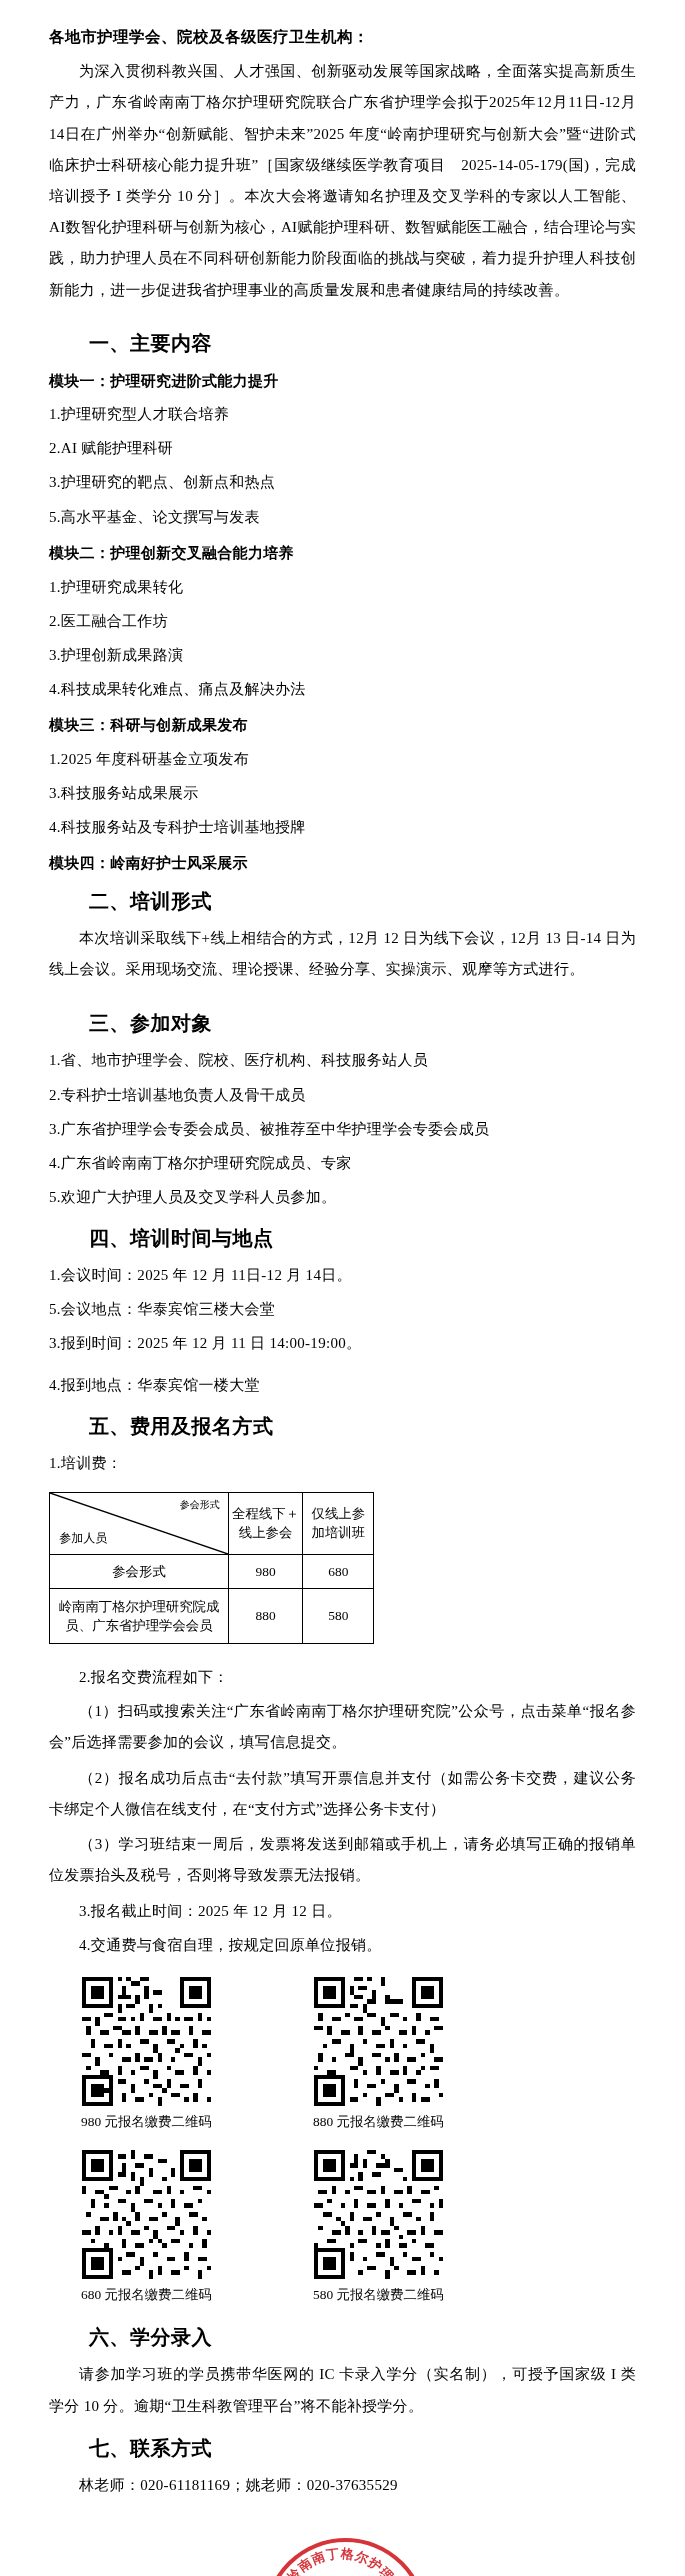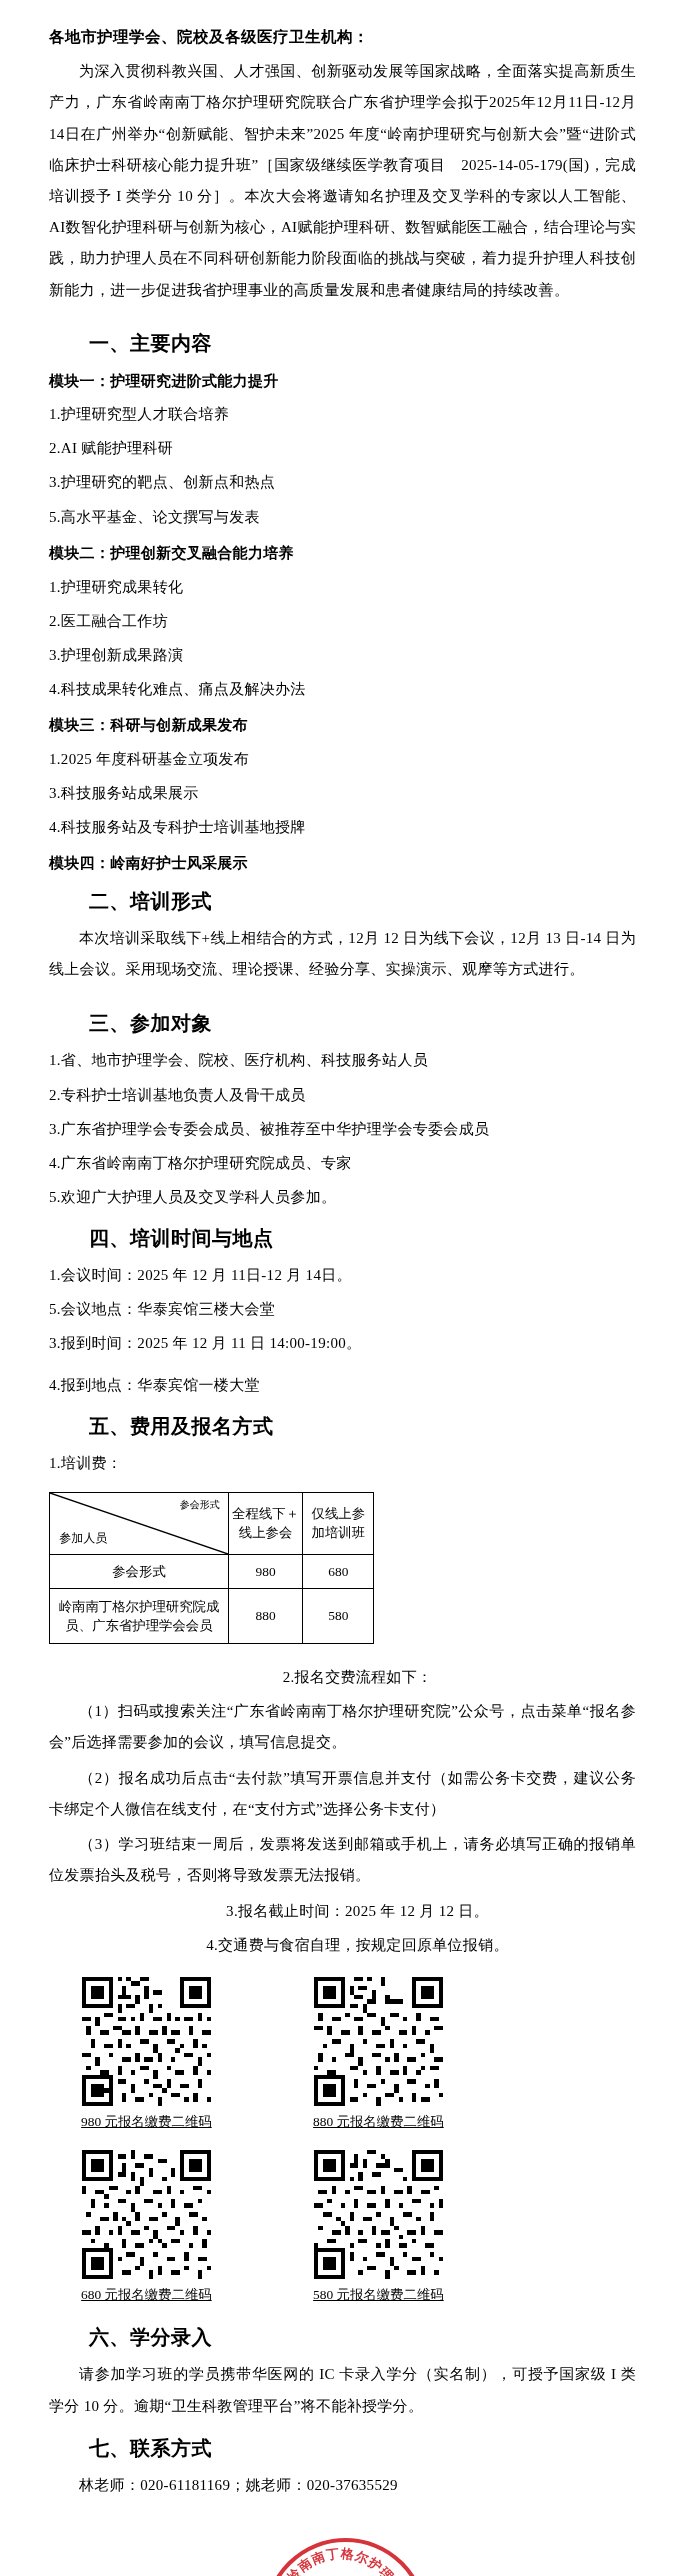--- a/index.html
+++ b/index.html
@@ -48,21 +48,21 @@
     text-indent:0;
     letter-spacing:0.3px;
   }
   .li{
     font-size:15px;
     line-height:2.0;
     margin:0 0 4.1px 0;
     text-indent:0;
     letter-spacing:0.3px;
   }
-  .li.ind{text-indent:2em;text-align:center;}
+  .li.ind{text-indent:2em;}
   .spacer-sm{height:7.2px;}
 
   
   .fee-table{
     border-collapse:collapse;
     margin:13.4px 0 11.3px 0;
     width:309px;
     table-layout:fixed;
   }
   .fee-table td{
@@ -97,21 +97,20 @@
   }
   .th-col{
     font-size:13.4px;
     line-height:1.35;
   }
 
   
   .qr-grid{
     margin:17.5px 0 15.5px 0;
     width:100%;
-    text-decoration:underline;
   }
   .qr-row{
     display:flex;
     justify-content:flex-start;
     gap:62px;
     margin-bottom:17.5px;
     padding-left:12.4px;
   }
   .qr-item{
     width:170px;

